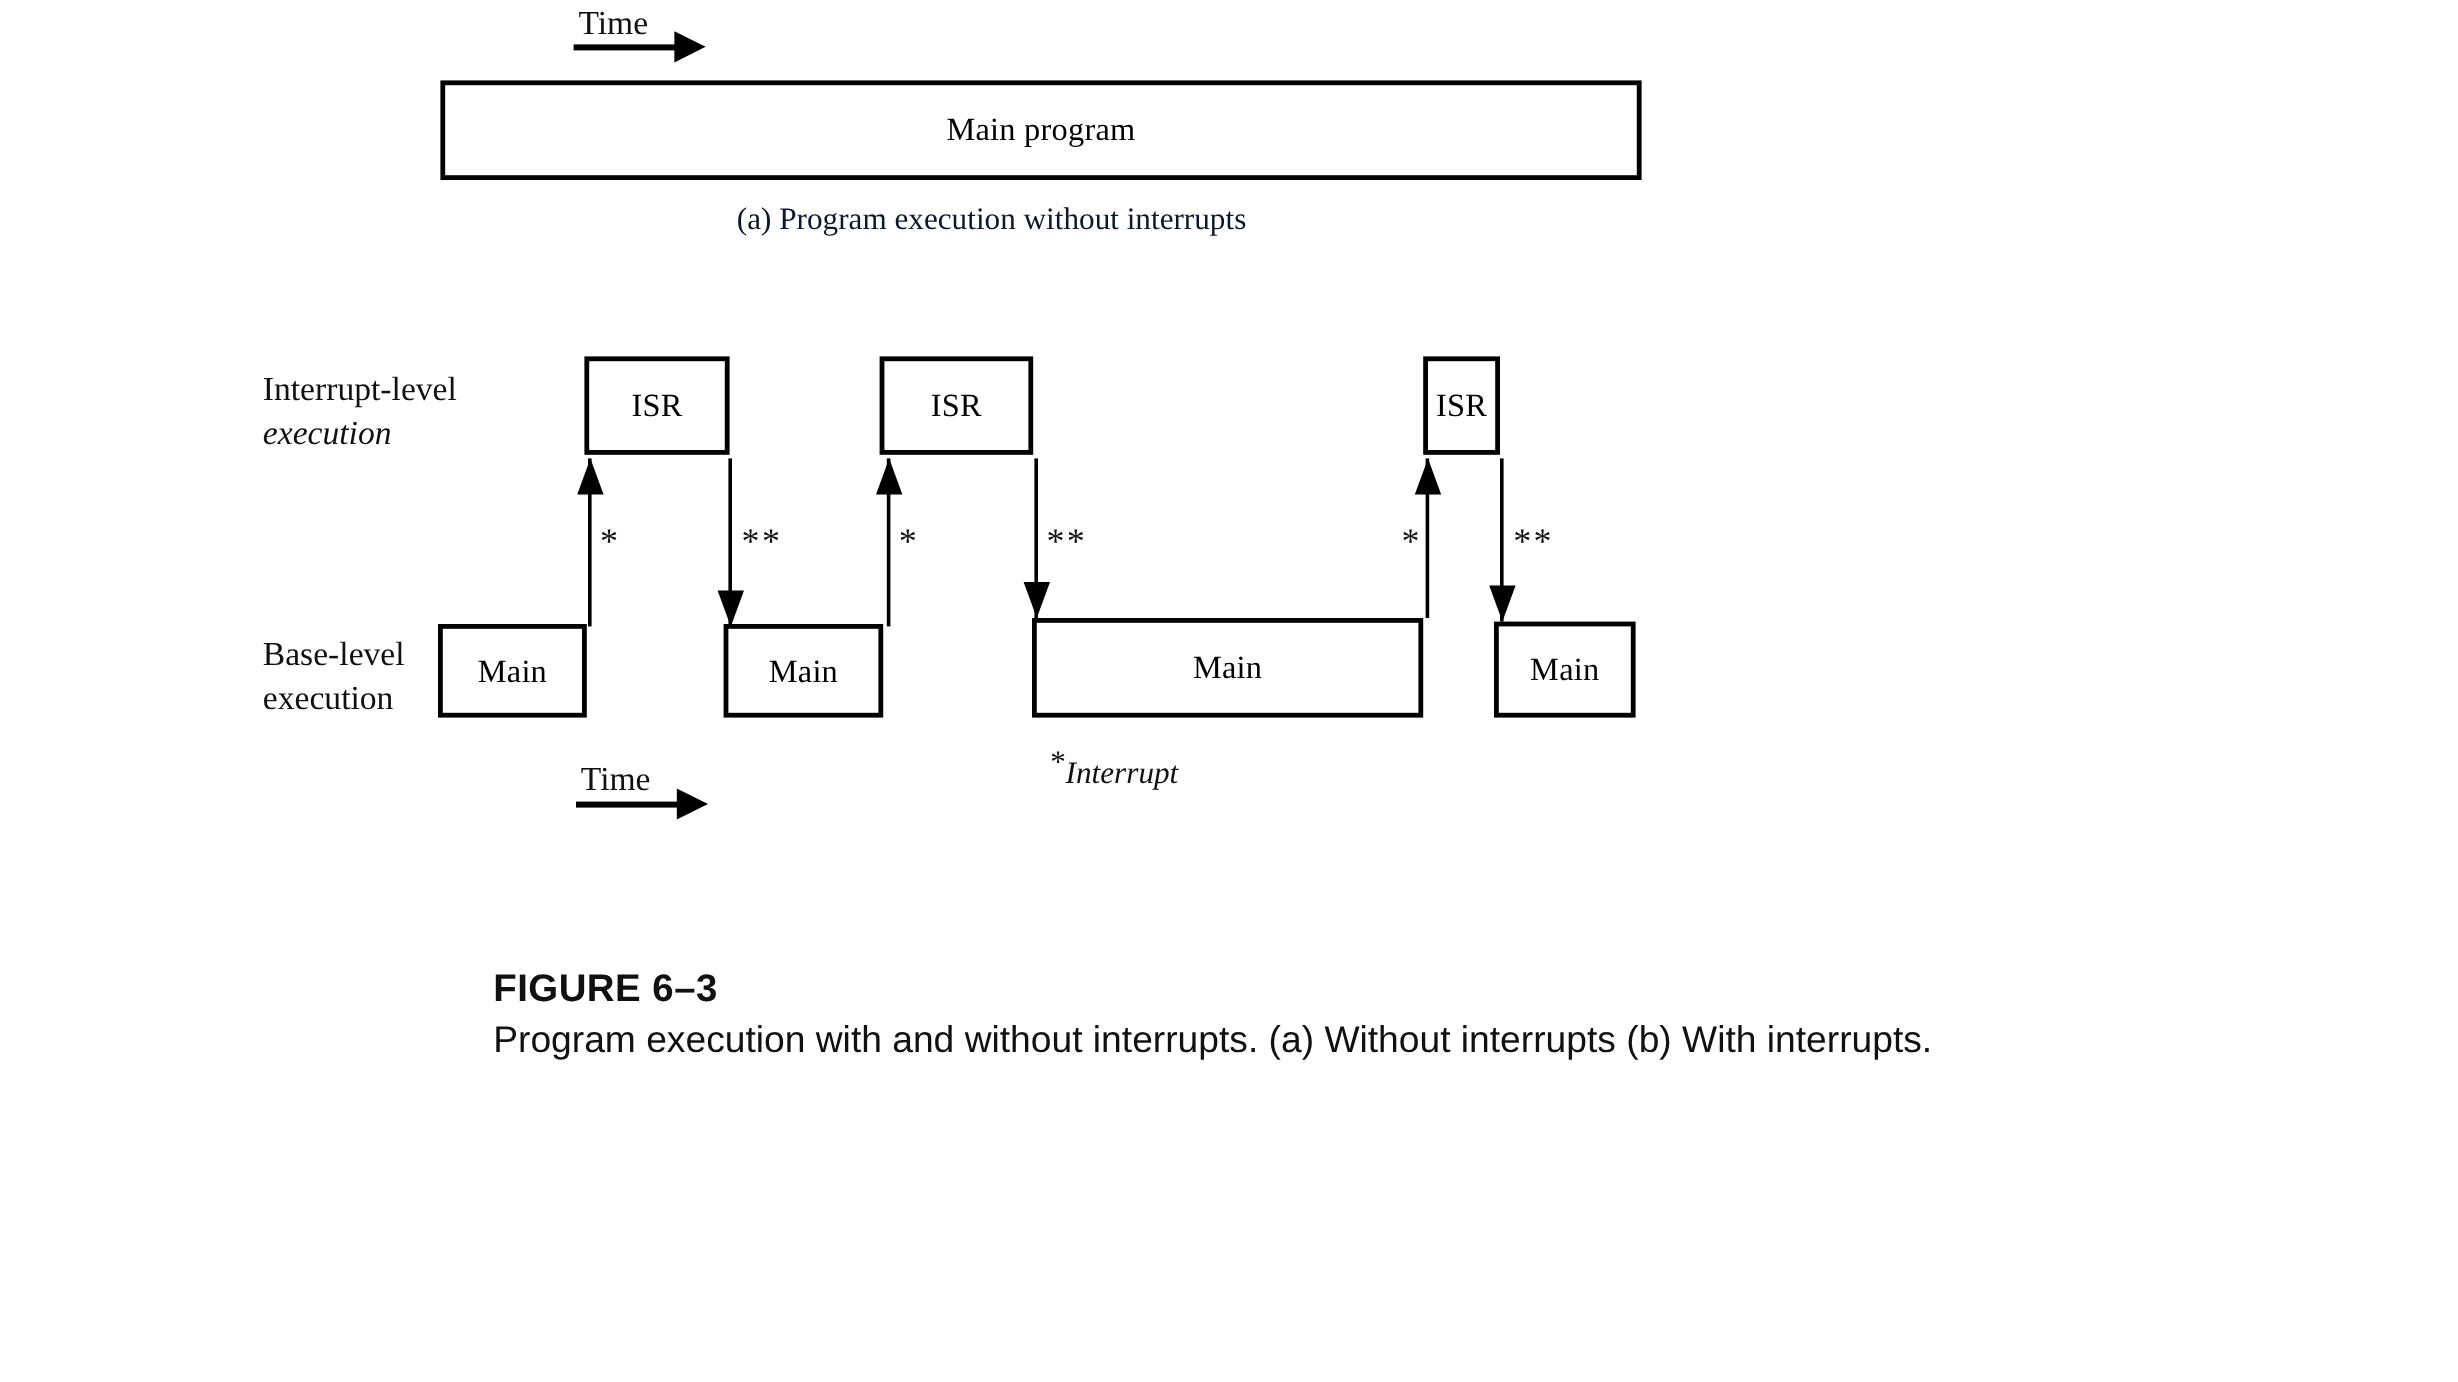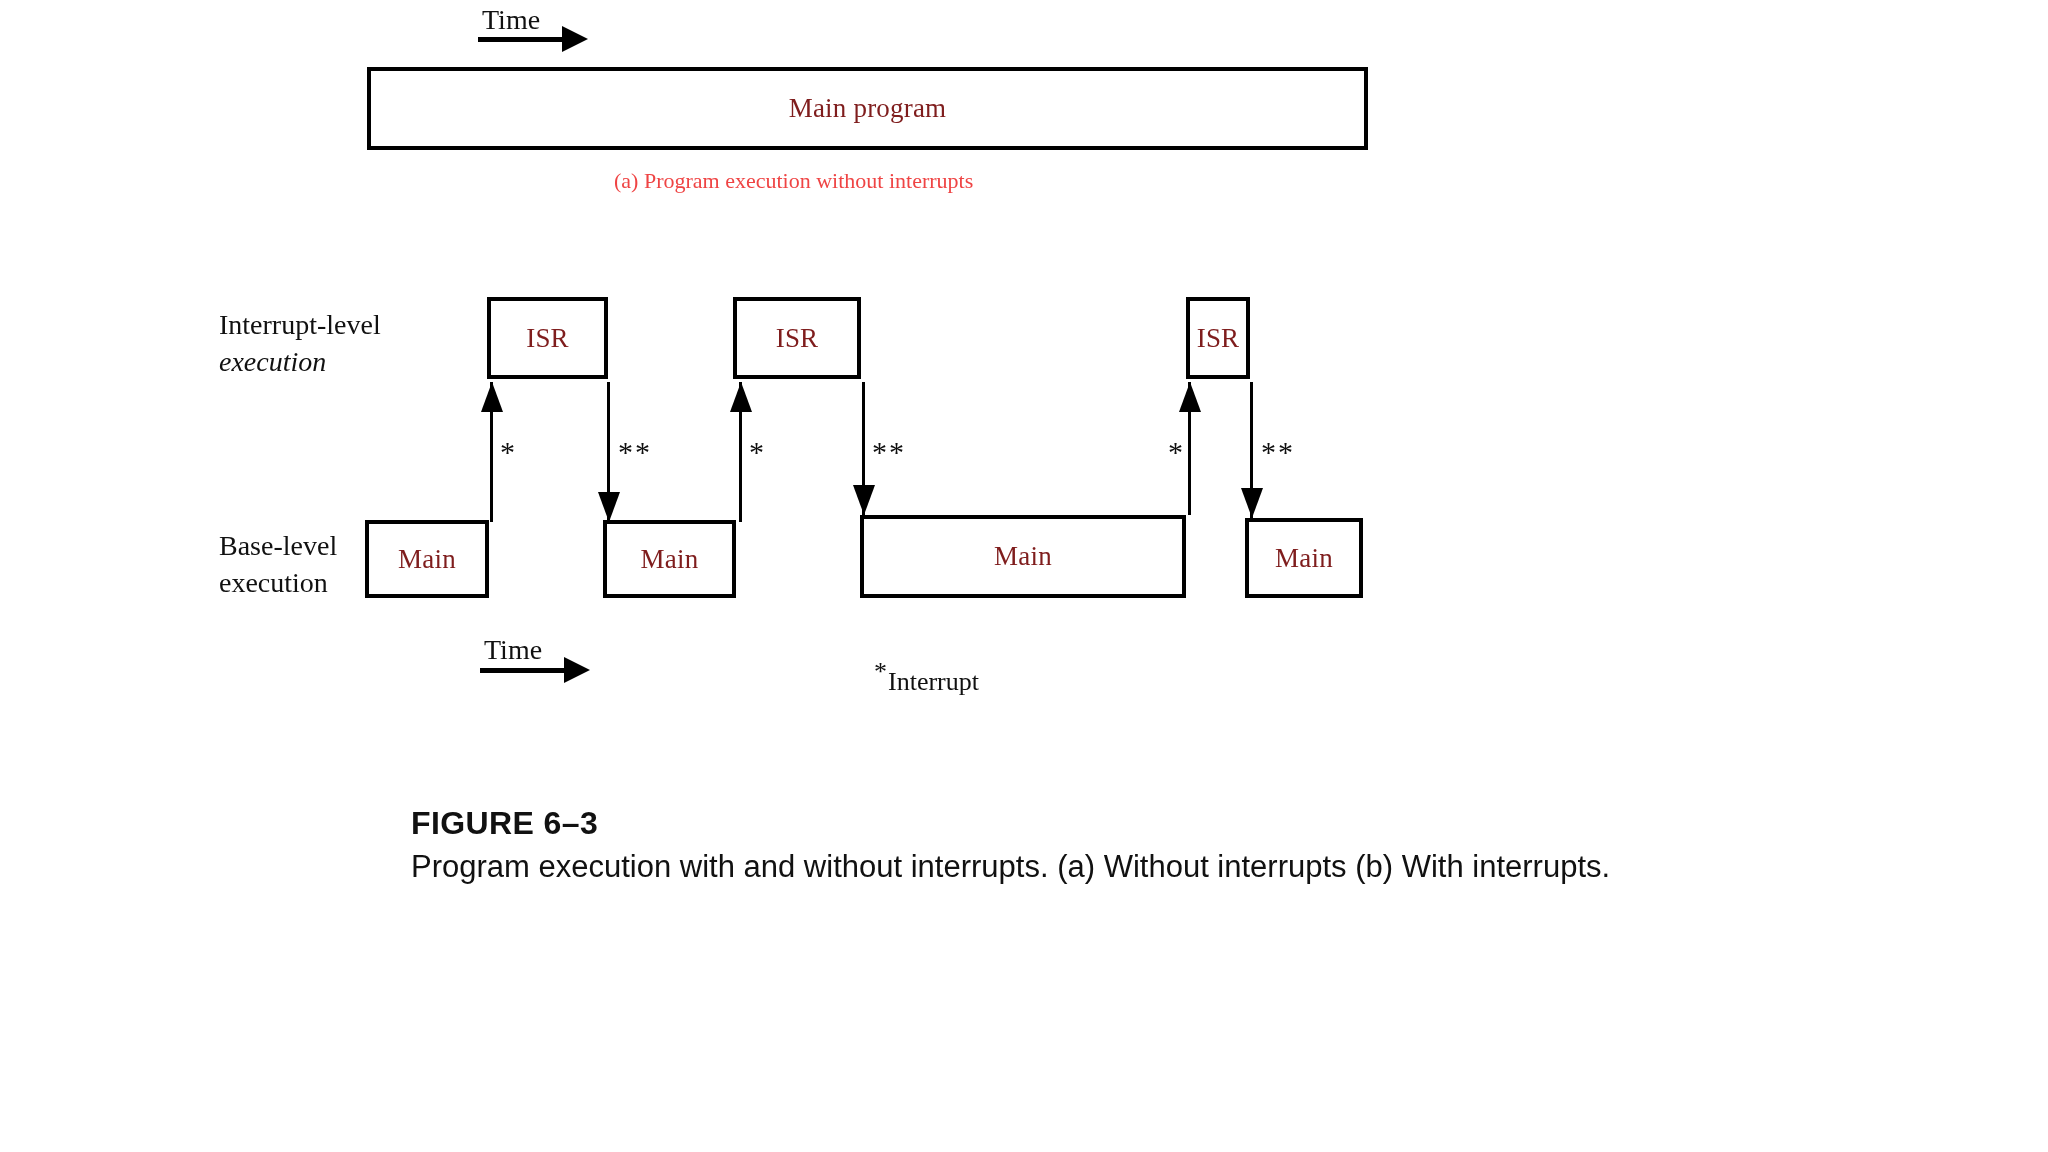--- a/index.html
+++ b/index.html
@@ -17,41 +17,41 @@
   
   .box{
     position:absolute;
     border:4px solid #000;
     background:#fff;
     box-sizing:border-box;
     display:flex;
     align-items:center;
     justify-content:center;
     font-family:"Liberation Serif",serif;
-    color:#7f1d1d;
+    color:#000000;
     letter-spacing:.2px;
   }
   .box-label{font-size:27px;line-height:1;}
 
   
   .side-label{
     position:absolute;
     font-size:28px;
     line-height:1.32;
     color:#111;
     white-space:nowrap;
   }
   .side-label .ital{font-style:italic;display:block;}
   .side-label .norm{display:block;}
 
   
   .caption{
     position:absolute;
-    font-size:22px;
-    color:#ef4444;
+    font-size:26px;
+    color:#0f172a;
     white-space:nowrap;
   }
 
   
   .time-group{position:absolute;}
   .time-word{
     position:absolute;
     font-size:28px;
     color:#111;
     white-space:nowrap;
@@ -219,21 +219,21 @@
     <div class="head-down"></div>
   </div>
   <div class="star-mark" style="left:1261px;top:437px;">**</div>
 
   <div class="time-group" style="left:480px;top:634px;width:130px;height:46px;">
     <div class="time-word" style="left:4px;top:0px;">Time</div>
     <div class="time-shaft" style="left:0px;top:34px;width:88px;"></div>
     <div class="time-head" style="left:84px;top:23px;"></div>
   </div>
 
-  <div class="legend-line" style="left:874px;top:657px;">
+  <div class="legend-line" style="left:874px;top:620px;font-style:italic;">
     <span class="mark">*</span><span>Interrupt</span>
   </div>
 
 
   <div class="fig-title" style="left:411px;top:805px;">FIGURE 6–3</div>
   <div class="fig-desc" style="left:411px;top:849px;">Program execution with and without interrupts. (a) Without interrupts (b) With interrupts.</div>
 
 </div>
 
 </body></html>

